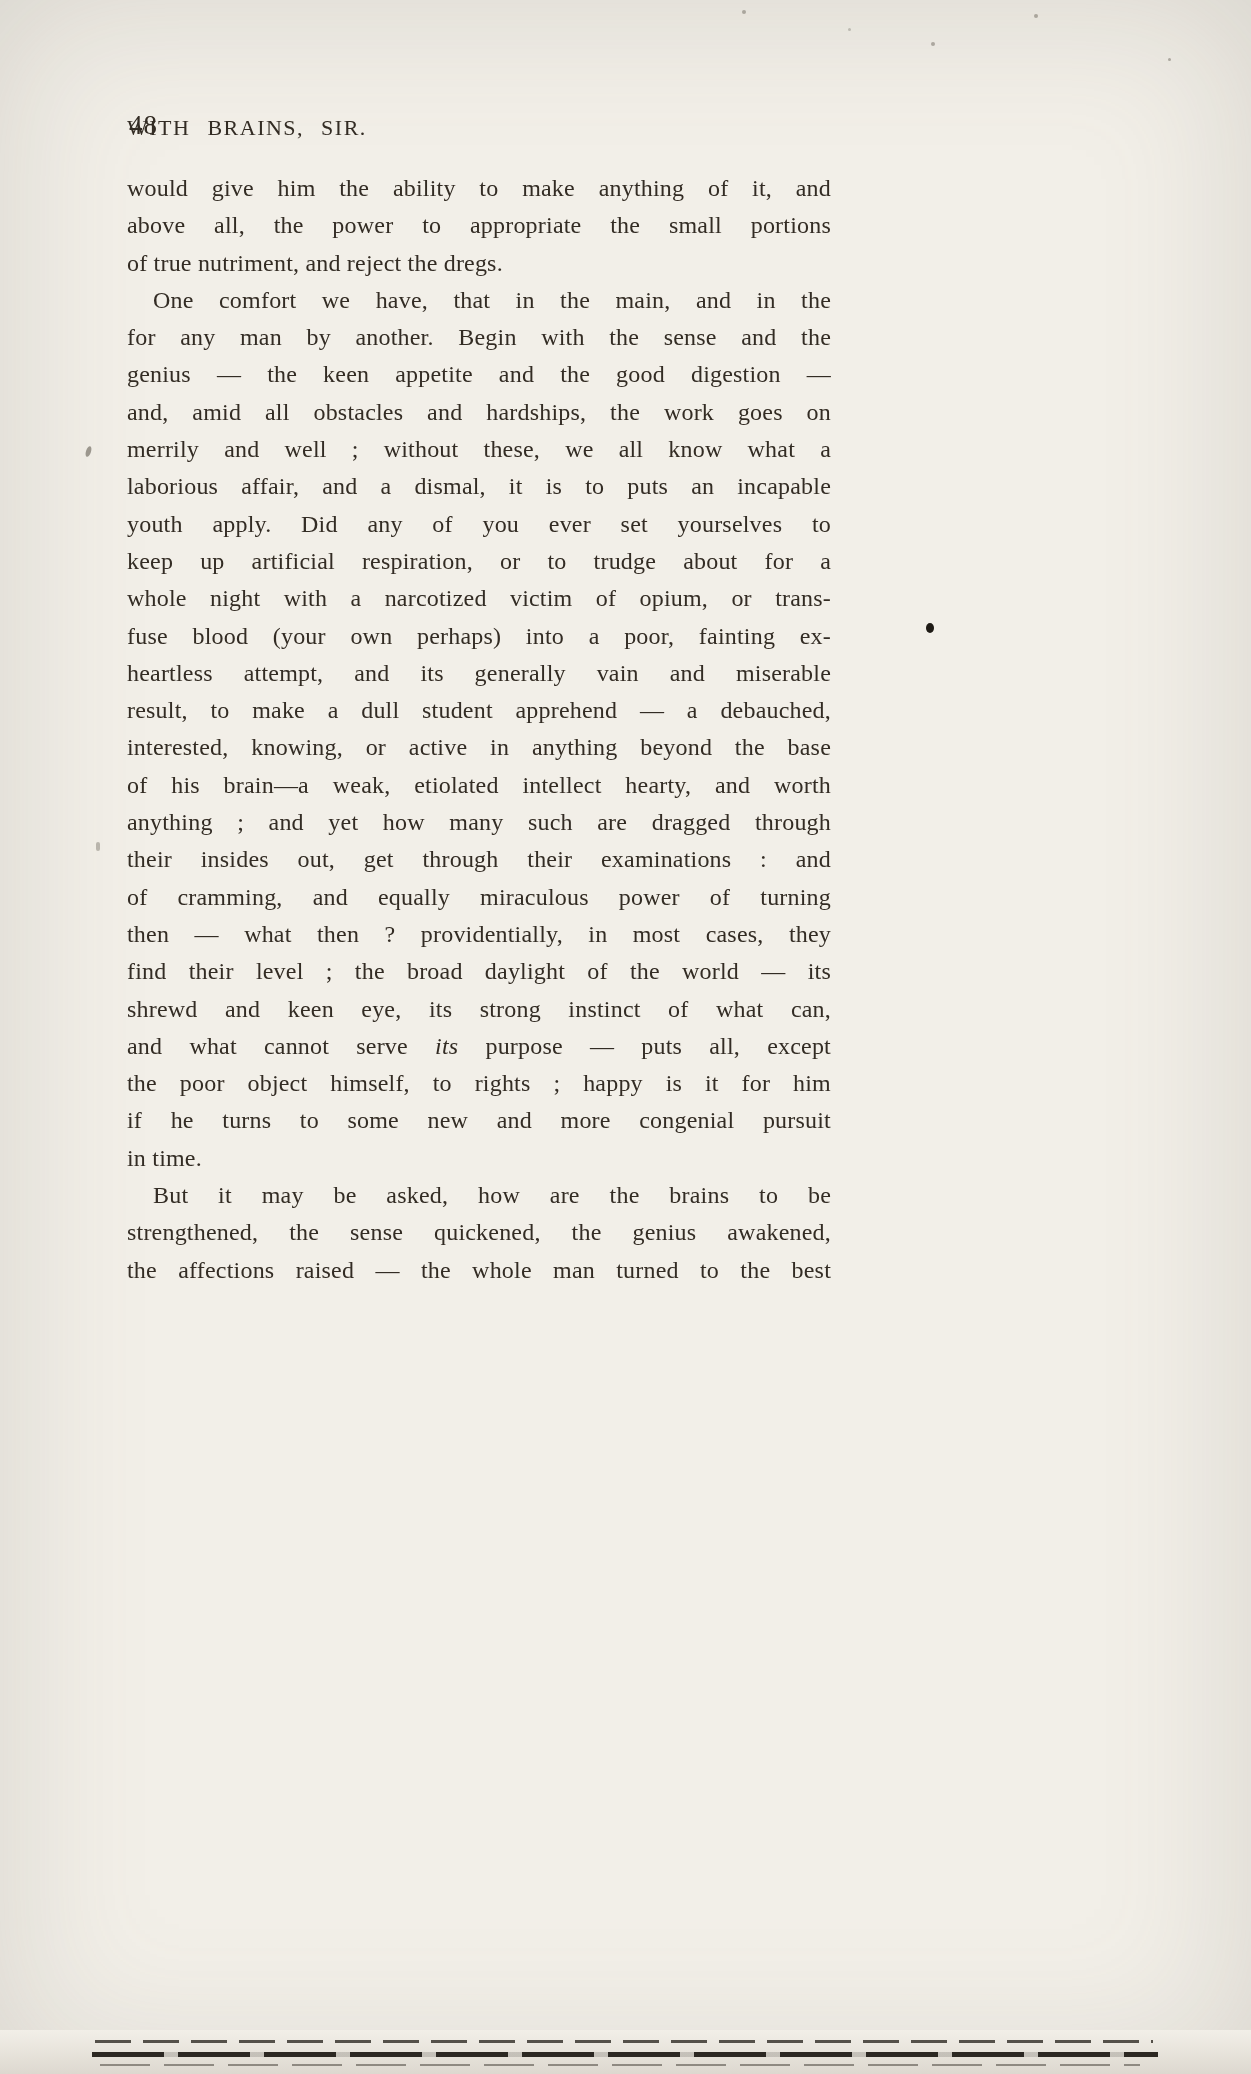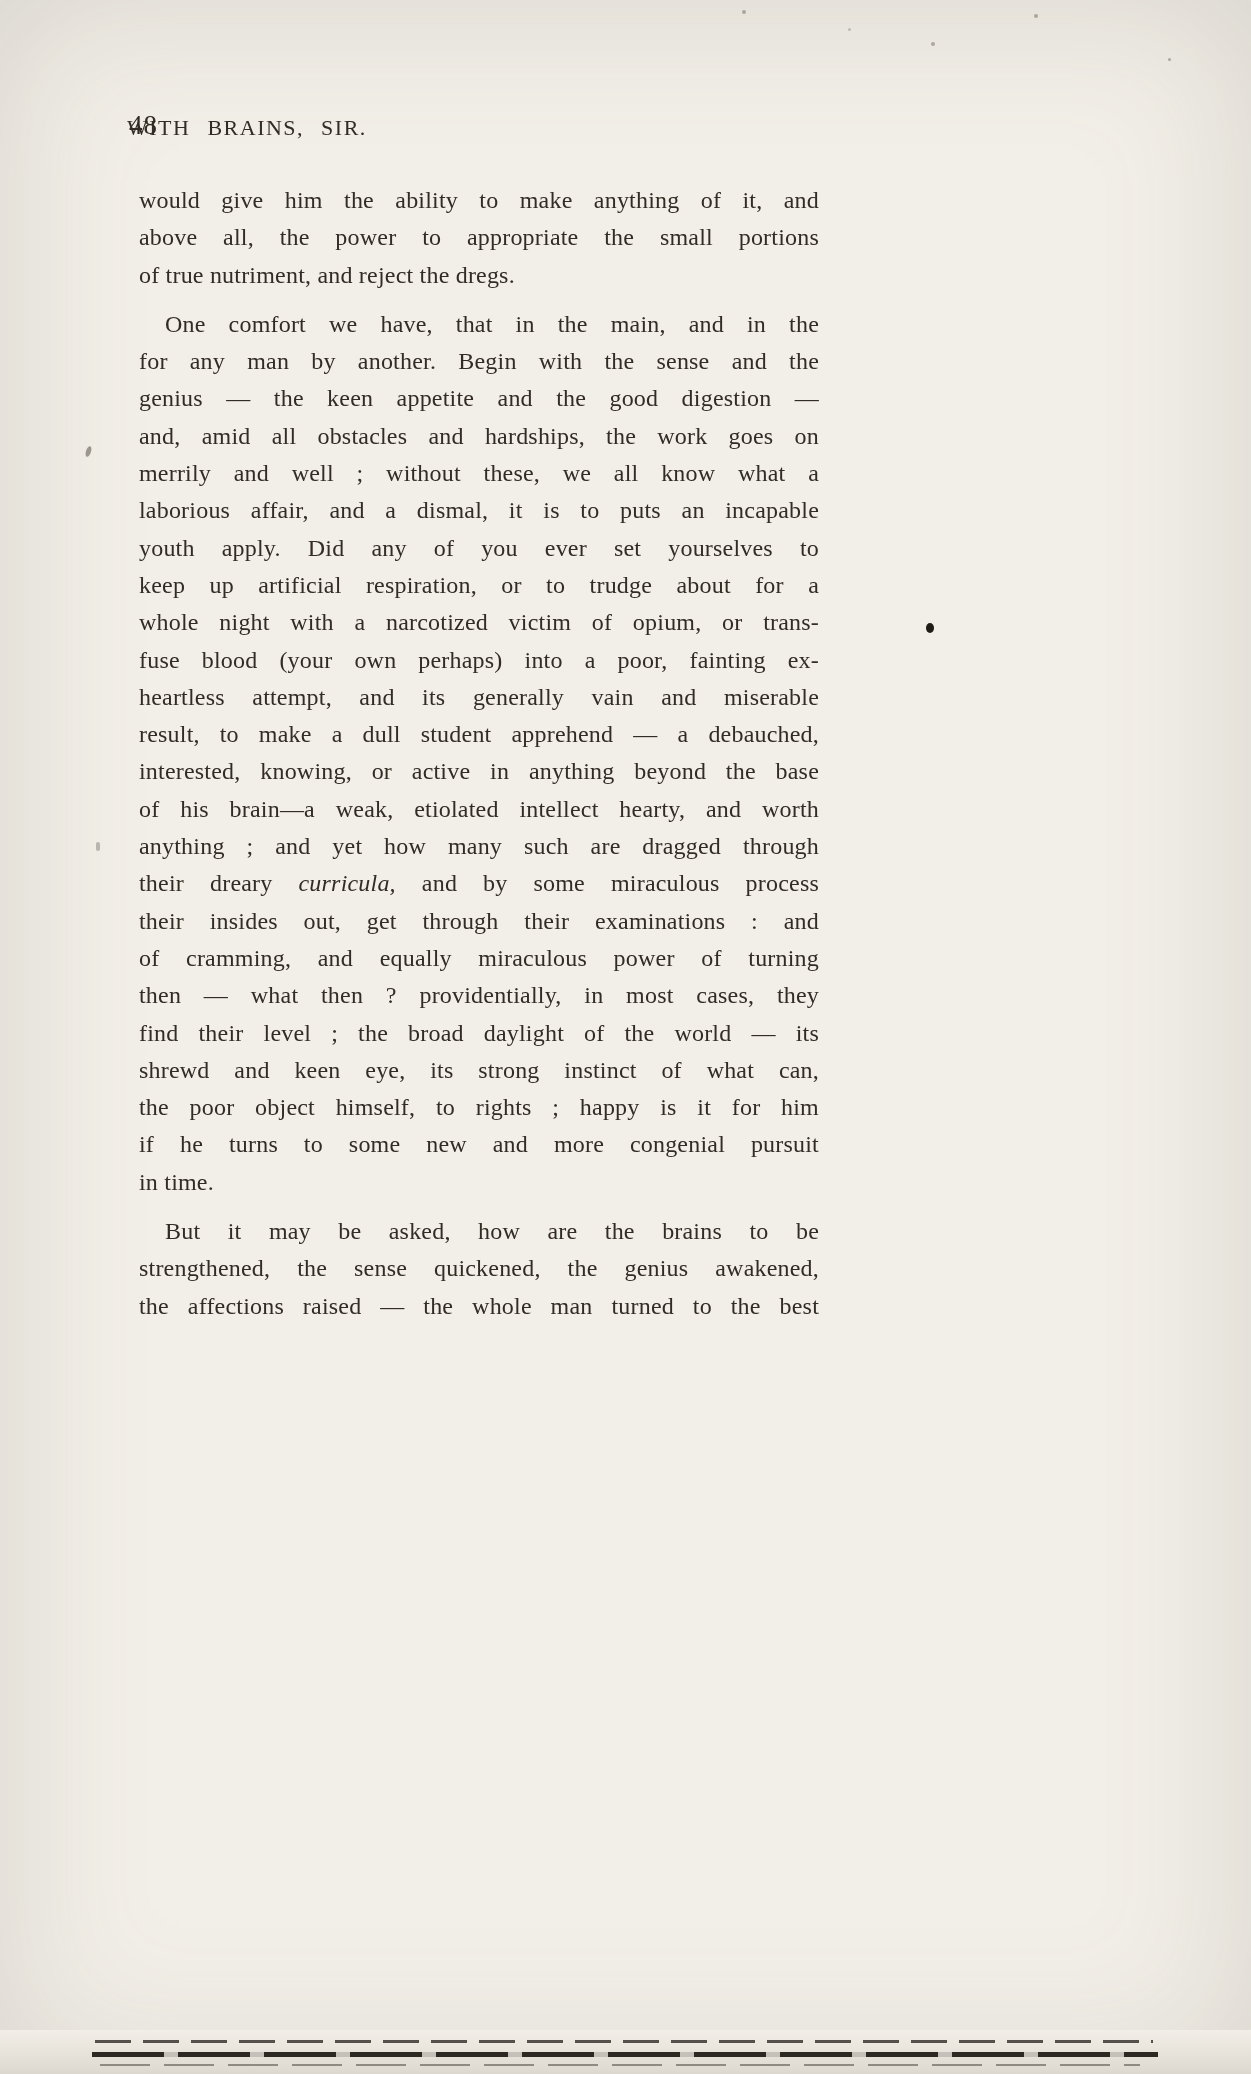--- a/index.html
+++ b/index.html
@@ -28,21 +28,21 @@
     font-size:22px;
     letter-spacing:1.5px;
     word-spacing:10px;
   }
   .body-text{
     position:absolute;left:127px;top:170px;width:704px;
     font-size:24px;
     line-height:37.3px;
     letter-spacing:0.2px;
   }
-  .paragraph{margin:12px;}
+  .paragraph{margin:0;}
   .line{
     text-align:justify;
     text-align-last:justify;
     white-space:normal;
   }
   .line.flush{text-align-last:left;}
   .paragraph.indent .line:first-child{text-indent:26px;}
   em{font-style:italic;}
 
   
@@ -109,26 +109,26 @@
         <div class="line">laborious affair, and a dismal, it is to puts an incapable</div>
         <div class="line">youth apply.  Did any of you ever set yourselves to</div>
         <div class="line">keep up artificial respiration, or to trudge about for a</div>
         <div class="line">whole night with a narcotized victim of opium, or trans-</div>
         <div class="line">fuse blood (your own perhaps) into a poor, fainting ex-</div>
         <div class="line">heartless attempt, and its generally vain and miserable</div>
         <div class="line">result, to make a dull student apprehend — a debauched,</div>
         <div class="line">interested, knowing, or active in anything beyond the base</div>
         <div class="line">of his brain—a weak, etiolated intellect hearty, and worth</div>
         <div class="line">anything ; and yet how many such are dragged through</div>
-        <div class="line">their dreary <em>curricula,</em> and by some miraculous process</div>
         <div class="line">their insides out, get through their examinations : and</div>
         <div class="line">of cramming, and equally miraculous power of turning</div>
         <div class="line">then — what then ? providentially, in most cases, they</div>
         <div class="line">find their level ; the broad daylight of the world — its</div>
         <div class="line">shrewd and keen eye, its strong instinct of what can,</div>
+        <div class="line">and what cannot serve <em>its</em> purpose — puts all, except</div>
         <div class="line">the poor object himself, to rights ; happy is it for him</div>
         <div class="line">if he turns to some new and more congenial pursuit</div>
         <div class="line flush">in time.</div>
       </div>
       <div class="paragraph indent">
         <div class="line">But it may be asked, how are the brains to be</div>
         <div class="line">strengthened, the sense quickened, the genius awakened,</div>
         <div class="line">the affections raised — the whole man turned to the best</div>
       </div>
     </div>

